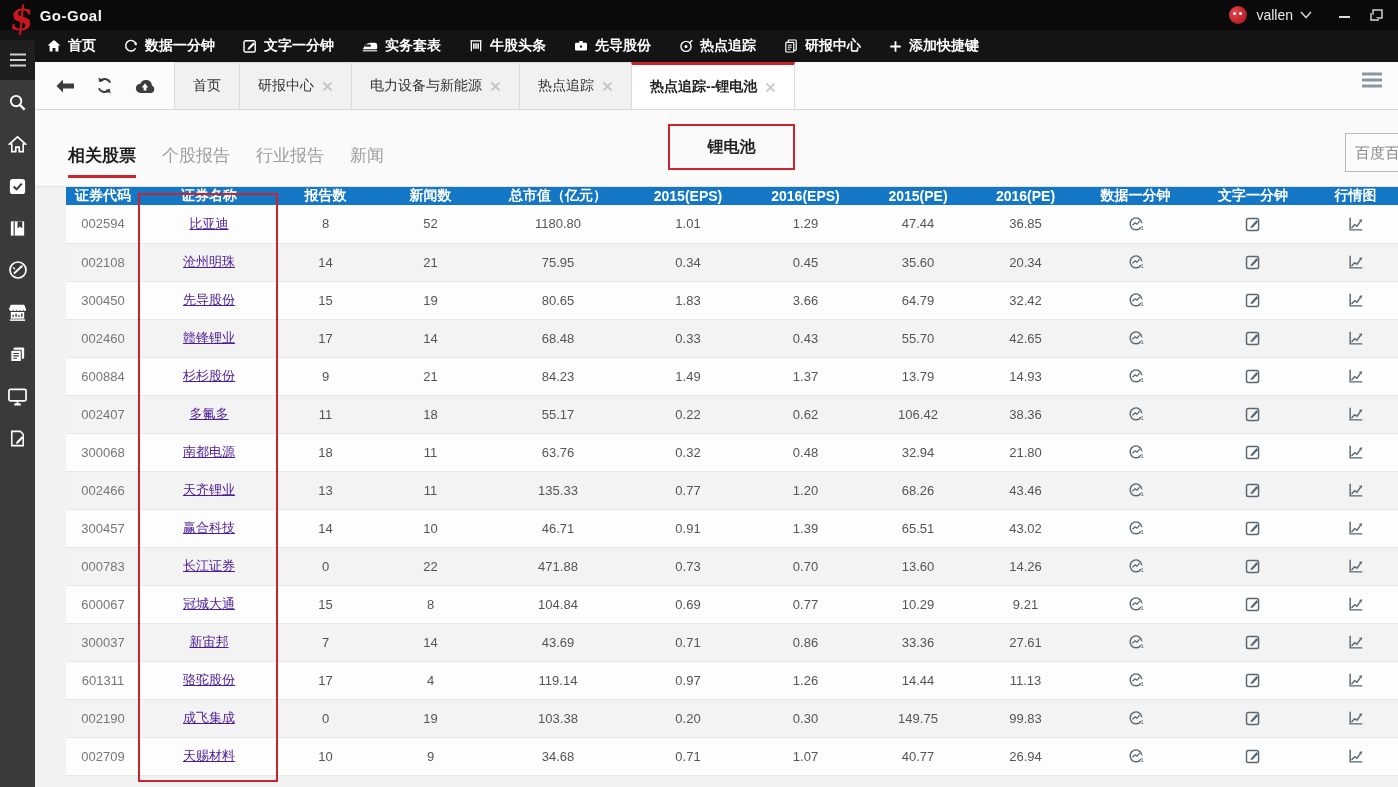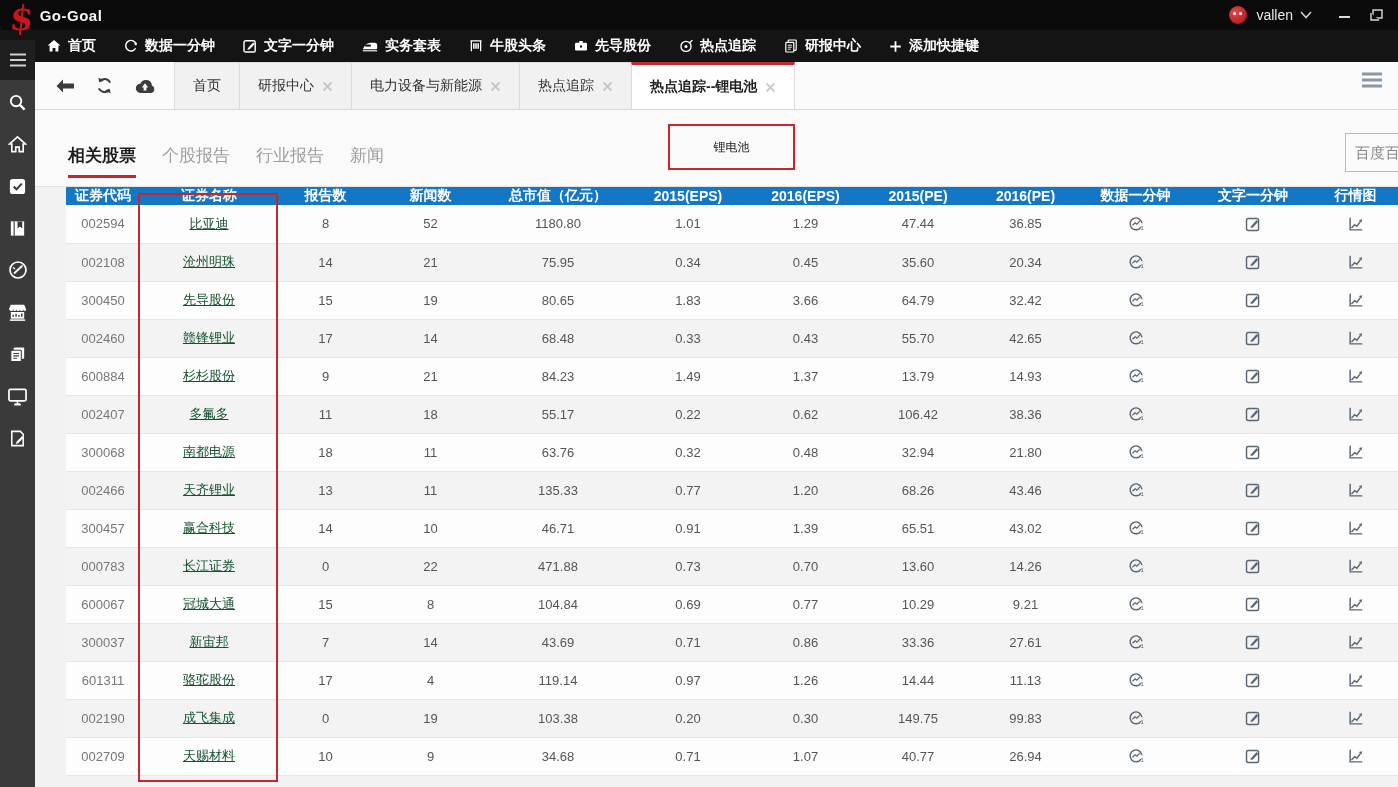--- a/index.html
+++ b/index.html
@@ -39,32 +39,32 @@
   .tab { height:47px; display:flex; align-items:center; gap:8px; padding:0 18px; font-size:14px; color:#333; background:#f1f1f1; border:1px solid #dcdcdc; border-bottom:none; cursor:pointer; white-space:nowrap; margin-right:-1px; }
   .tab.active { background:#fff; border-top:3px solid #c9252c; padding-top:0; color:#222; position:relative;font-weight:bold; }
   .tab .close { display:flex; opacity:.55; }
   .tab-right { margin-left:auto; padding:0 14px 16px 0; cursor:pointer; }
 
   
   .content-top { height:77px; background:#fafafa; position:relative; border-bottom:1px solid #e2e2e2; }
   .subtabs { position:absolute; left:33px; bottom:8px; display:flex; gap:26px; }
   .subtab { font-size:17px; color:#9e9e9e; cursor:pointer; padding-bottom:8px; }
   .subtab.active { color:#1d1d1d; font-weight:bold; border-bottom:3px solid #c9252c; }
-  .topic-box { position:absolute; left:633px; top:14px; width:127px; height:46px; border:2px solid #c9252c; display:flex; align-items:center; justify-content:center; font-size:12px; font-weight:normal; color:#222; background:#fafafa; }
+  .topic-box { position:absolute; left:633px; top:14px; width:127px; height:46px; border:2px solid #c9252c; display:flex; align-items:center; justify-content:center; font-size:16px; font-weight:bold; color:#222; background:#fafafa; }
   .baidu-btn { position:absolute; left:1310px; top:23px; width:62px; height:39px; border:1px solid #b9b9b9; background:#fbfbfb; color:#8a8a8a; font-size:15px; line-height:37px; padding-left:9px; white-space:nowrap; overflow:hidden; cursor:pointer; }
 
   
   .table-wrap { margin-left:31px; }
   table { border-collapse:collapse; table-layout:fixed; width:1332px; background:#fff; }
   thead th { background:#1377c6; color:#fff; font-size:14px; font-weight:bold; height:17px; text-align:center; white-space:nowrap; }
   tbody td { height:38px; text-align:center; font-size:13px; color:#555; border-bottom:1px solid #e6e6e6; white-space:nowrap; }
   tbody tr.odd  { background:#fdfdfd; }
   tbody tr.even { background:#f3f3f3; }
   td.code { color:#777; }
-  td a.stock-link { color:#14532d; text-decoration:underline; cursor:pointer;margin-top:8px; }
+  td a.stock-link { color:#4c1d95; text-decoration:underline; cursor:pointer;margin-top:8px; }
   td .row-icon { display:inline-flex; cursor:pointer; vertical-align:middle; }
 
   
   .annot-col-box { position:absolute; left:138px; top:193px; width:140px; height:589px; border:2px solid #c9252c; pointer-events:none; z-index:3; }
 </style>
 </head>
 <body>
 
 <div class="titlebar">
   <span class="logo-mark">$</span>

